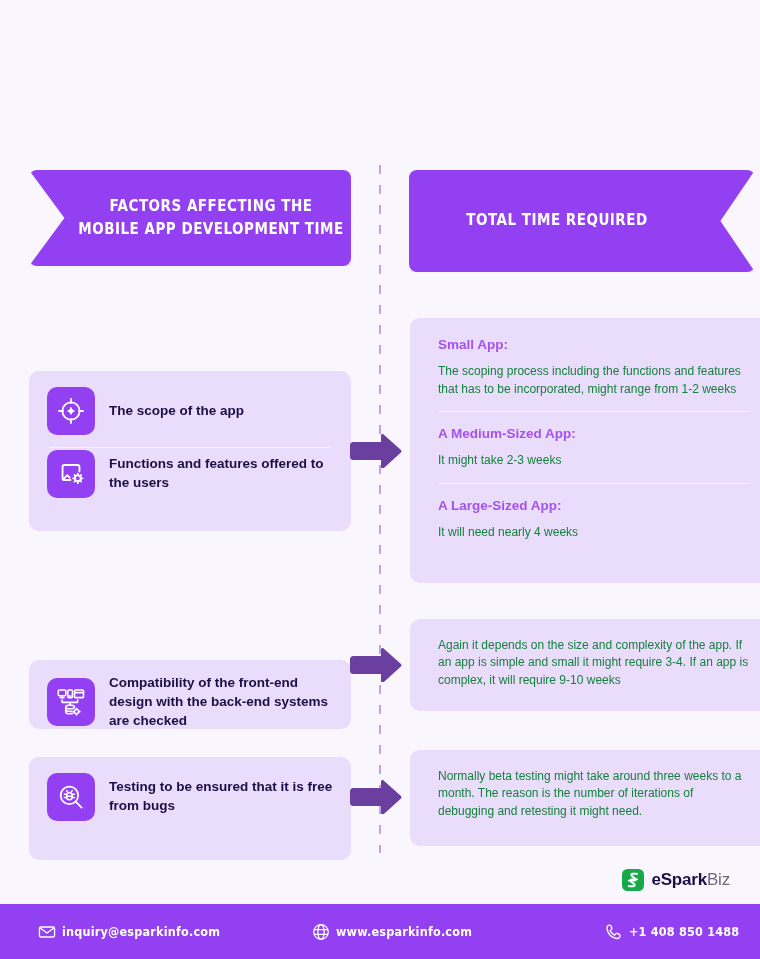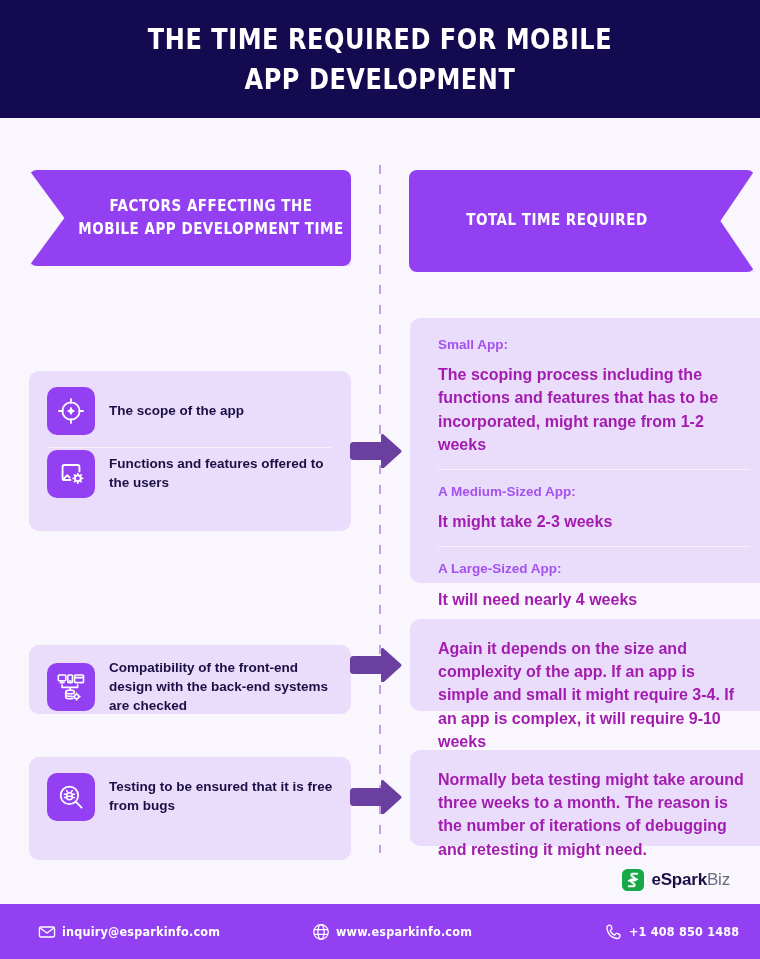--- a/index.html
+++ b/index.html
@@ -106,21 +106,21 @@
   
   .factor-card {
     position: absolute;
     background: #EADCFB;
     border-radius: 10px;
     padding: 14px 18px;
     width: 322px;
     left: 29px;
   }
   #factor-card-0 { top: 371px; height: 160px; }
-  #factor-card-1 { top: 645px; height: 69px; }
+  #factor-card-1 { top: 660px; height: 69px; }
   #factor-card-2 { top: 757px; height: 103px; }
 
   .factor-row {
     display: flex;
     align-items: center;
     gap: 14px;
     min-height: 52px;
   }
   .factor-sep {
     height: 1px;
@@ -173,23 +173,23 @@
   #time-card-2 { top: 750px; height: 96px; }
 
   .time-heading {
     color: #A452EE;
     font-size: 13.5px;
     font-weight: bold;
     line-height: 1.35;
     margin-bottom: 9px;
   }
   .time-body {
-    color: #a21caf;
-    font-size: 16px;
-    font-weight: bold;
+    color: #15803d;
+    font-size: 12px;
+    font-weight: normal;
     line-height: 1.45;
   }
   .time-sep {
     height: 1px;
     background: #f7f1fe;
     margin: 13px 0 13px 0;
   }
 
   
   .brand {
@@ -232,24 +232,20 @@
   #footer-item-0 { position: absolute; left: 38px; }
   #footer-item-1 { position: absolute; left: 312px; }
   #footer-item-2 { position: absolute; left: 605px; }
   .footer-item svg { display: block; flex: 0 0 auto; }
 </style>
 </head>
 <body>
 
 <div class="page">
 
-  <div class="header">
-    <div class="header-title">THE TIME REQUIRED FOR MOBILE
-APP DEVELOPMENT</div>
-  </div>
 
   <div class="dashed-divider"></div>
 
   <div class="banner" id="banner-left">
     <div class="banner-label">FACTORS AFFECTING THE
 MOBILE APP DEVELOPMENT TIME</div>
   </div>
 
   <div class="banner" id="banner-right">
     <div class="banner-label">TOTAL TIME REQUIRED</div>

